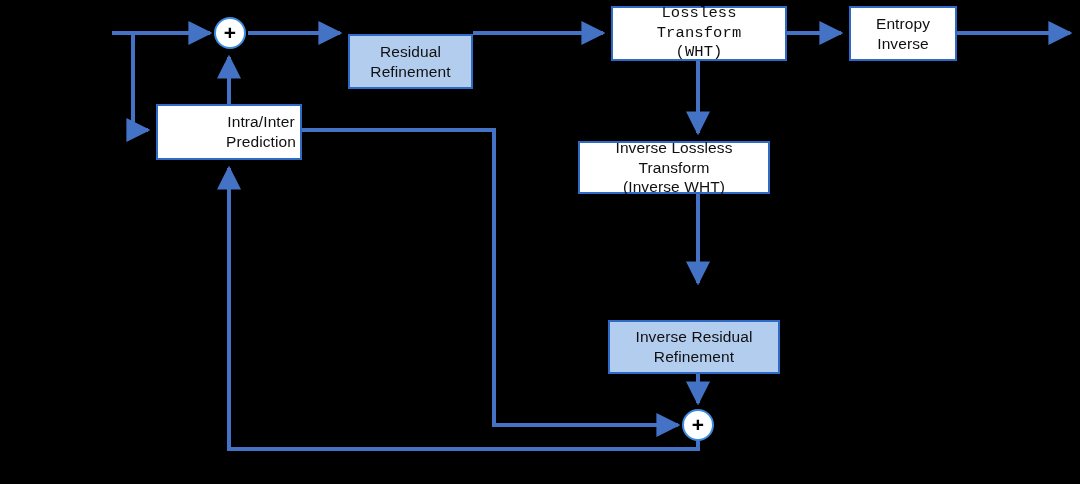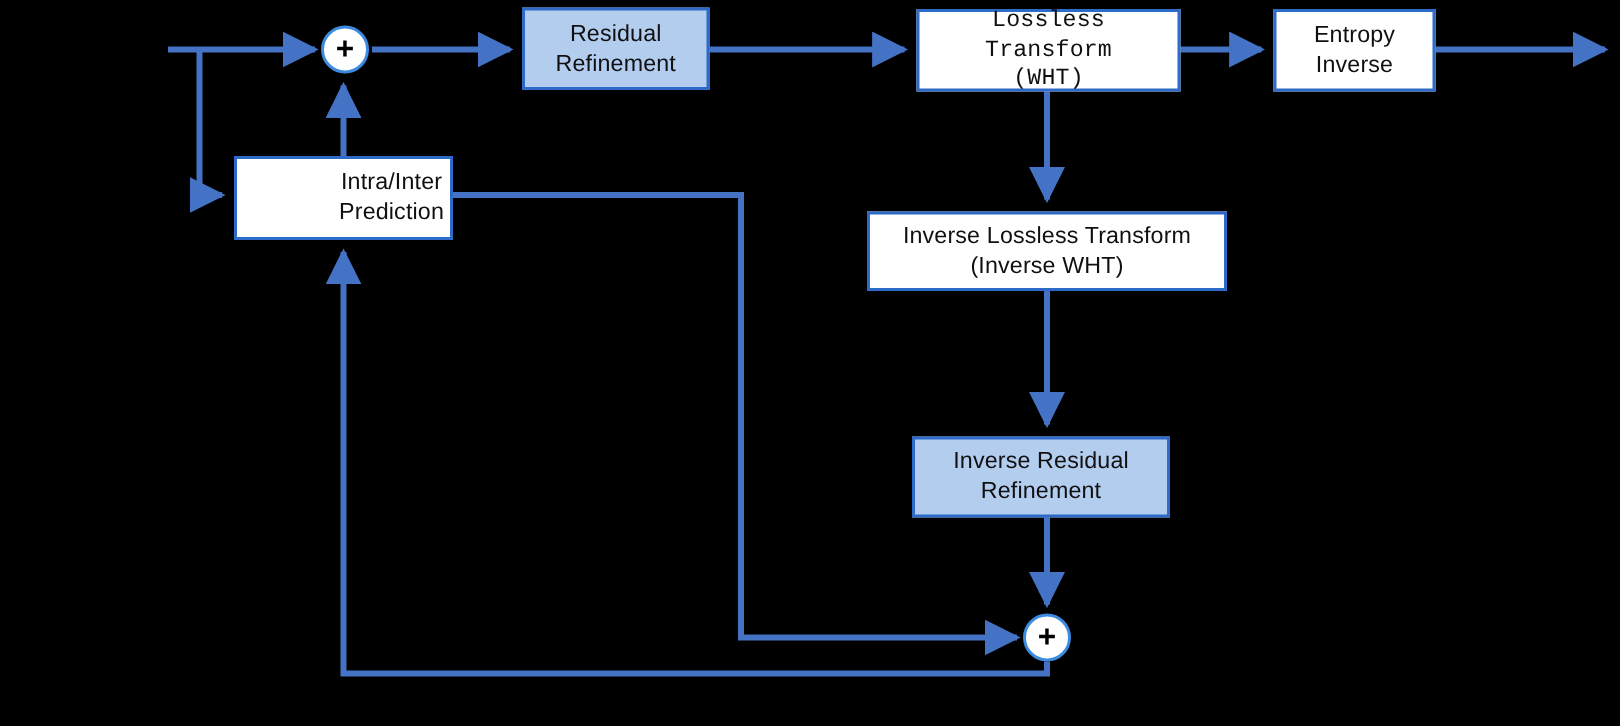--- a/index.html
+++ b/index.html
@@ -20,21 +20,21 @@
     text-align:center;
     border:2px solid #2E6AC8;
     color:#101010;
     font-size:15.5px;
     line-height:1.28;
     letter-spacing:.1px;
     white-space:pre-line;
     padding:0 4px;
   }
   .node.white{background:#FFFFFF;}
-  .node.blue{background:#B3CDEF;}
+  .node.blue{background:#B3CDEF;margin-top:29px;}
   .adder{
     position:absolute;
     box-sizing:border-box;
     width:32px;height:32px;
     border-radius:50%;
     background:#FFFFFF;
     border:2px solid #3C8BE0;
     display:flex;align-items:center;justify-content:center;
     color:#000;
     font-size:21px;
@@ -96,21 +96,21 @@
   <div class="node white" style="left:849px;top:6px;width:108px;height:55px;">
     <span>Entropy
 Inverse</span>
   </div>
 
   <div class="node white" style="left:156px;top:104px;width:146px;height:56px;justify-content:flex-end;">
     <span>Intra/Inter
 Prediction</span>
   </div>
 
-  <div class="node white" style="left:578px;top:141px;width:240px;height:53px;">
+  <div class="node white" style="left:578px;top:141px;width:192px;height:53px;">
     <span>Inverse Lossless Transform
 (Inverse WHT)</span>
   </div>
 
   <div class="node blue" style="left:608px;top:291px;width:172px;height:54px;">
     <span>Inverse Residual
 Refinement</span>
   </div>
 
   <div class="adder" style="left:214px;top:17px;">

